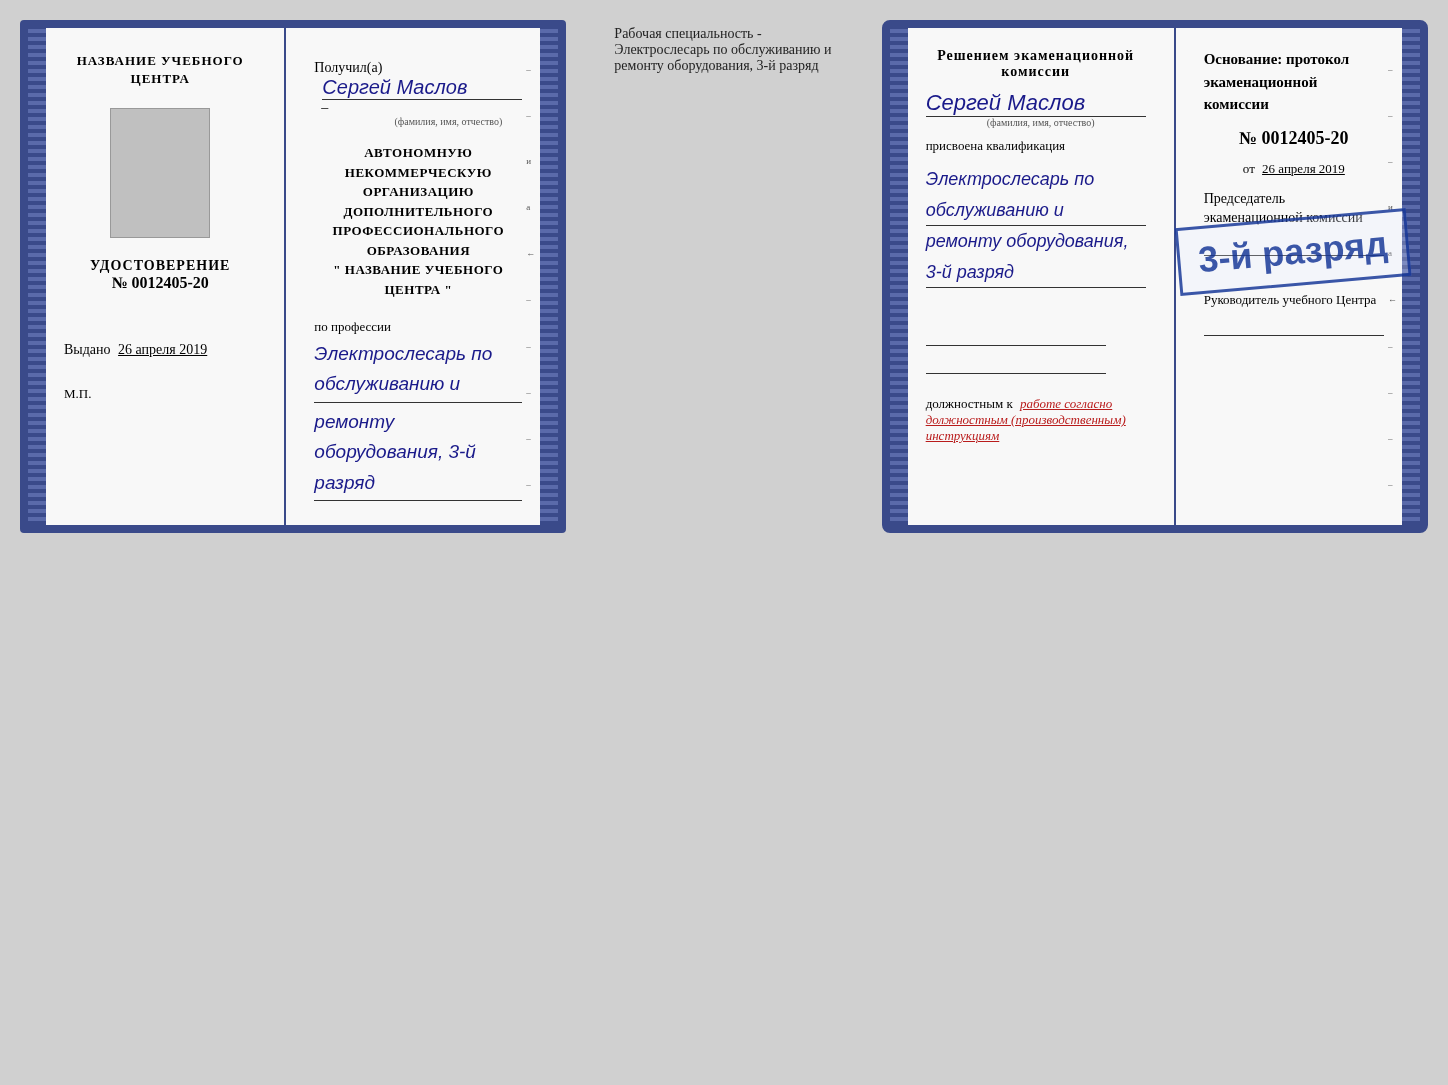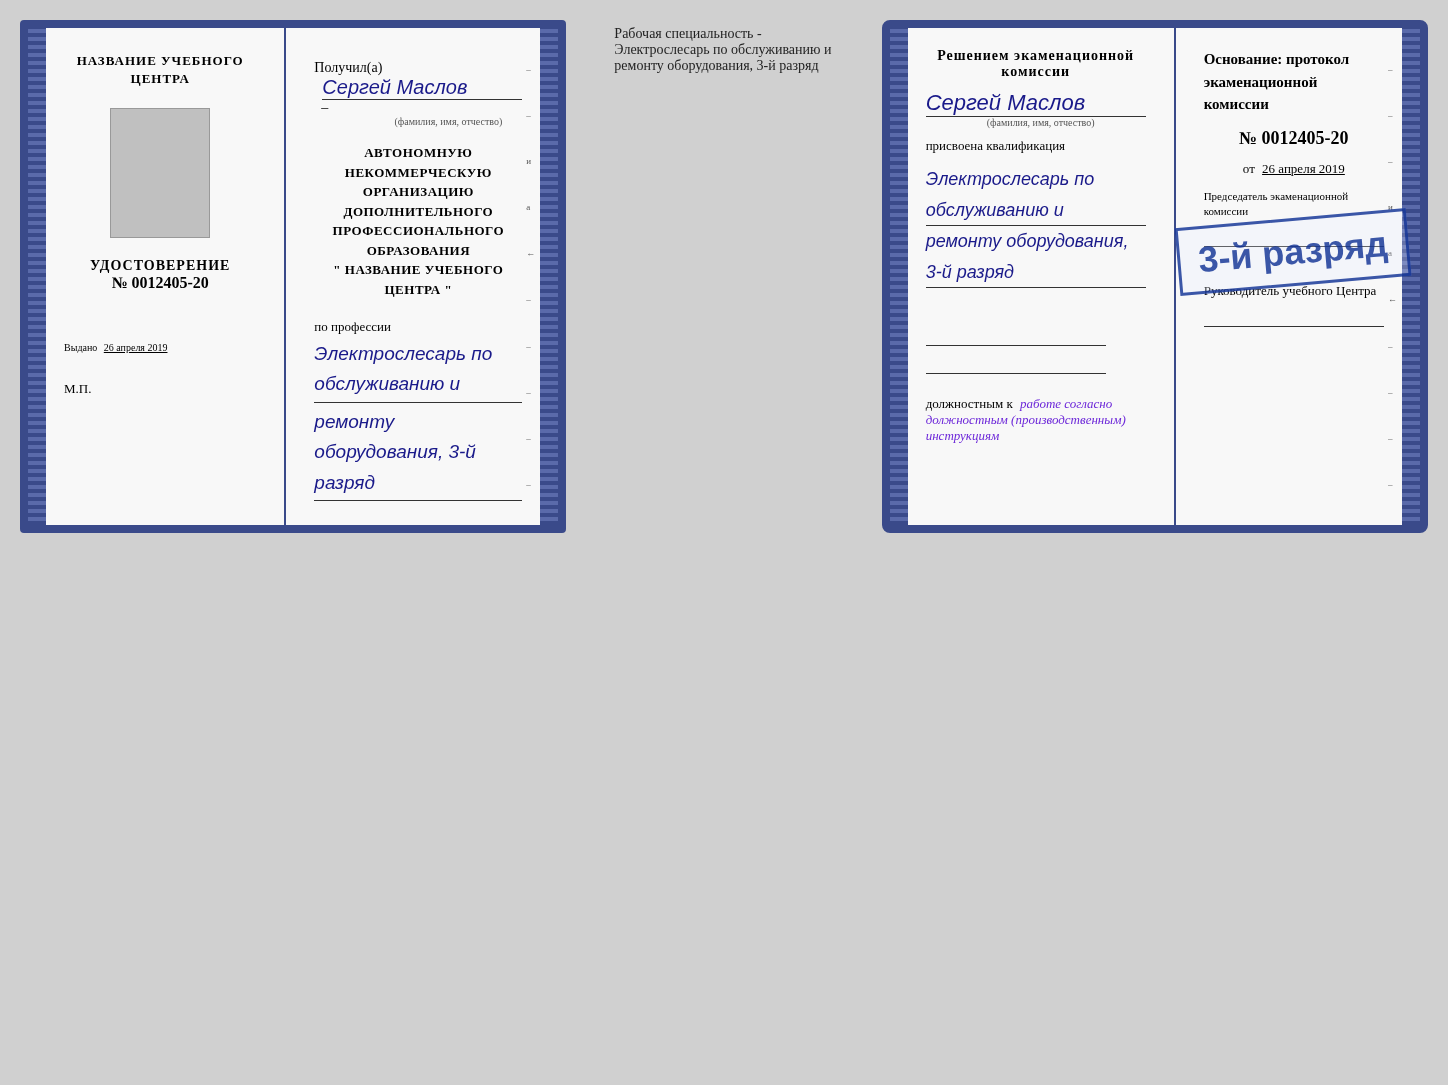--- a/index.html
+++ b/index.html
@@ -101,21 +101,21 @@
       text-transform: uppercase;
       letter-spacing: 1px;
     }
 
     .udost-number {
       font-size: 16px;
       font-weight: bold;
     }
 
     .issued-line {
-      font-size: 10px;
+      font-size: 14px;
       margin-top: 30px;
       text-align: left;
       width: 100%;
     }
 
     .mp-line {
       font-size: 13px;
       margin-top: 8px;
       align-self: flex-start;
       padding-left: 0;
@@ -286,21 +286,22 @@
       margin-top: 20px;
     }
 
     .dopuskaetsya {
       font-size: 13px;
       margin-top: 8px;
     }
 
     .dopuskaetsya-italic {
       font-style: italic;
-      color: #6d28d9;
+      text-decoration: underline;
+      color: #b91c1c;
     }
 
     
     .stamp {
       position: absolute;
       left: 48%;
       top: 45%;
       transform: translate(-50%, -50%) rotate(-5deg);
       border: 3px solid #1a3a9a;
       padding: 10px 18px;
@@ -326,21 +327,21 @@
       font-weight: bold;
       text-align: center;
     }
 
     .proto-date {
       font-size: 13px;
       text-align: center;
     }
 
     .chairman-text {
-      font-size: 11px;
+      font-size: 14px;
       line-height: 1.4;
     }
 
     .rukov-text {
       font-size: 13px;
       margin-top: 24px;
     }
   </style>
 </head>
 <body>

